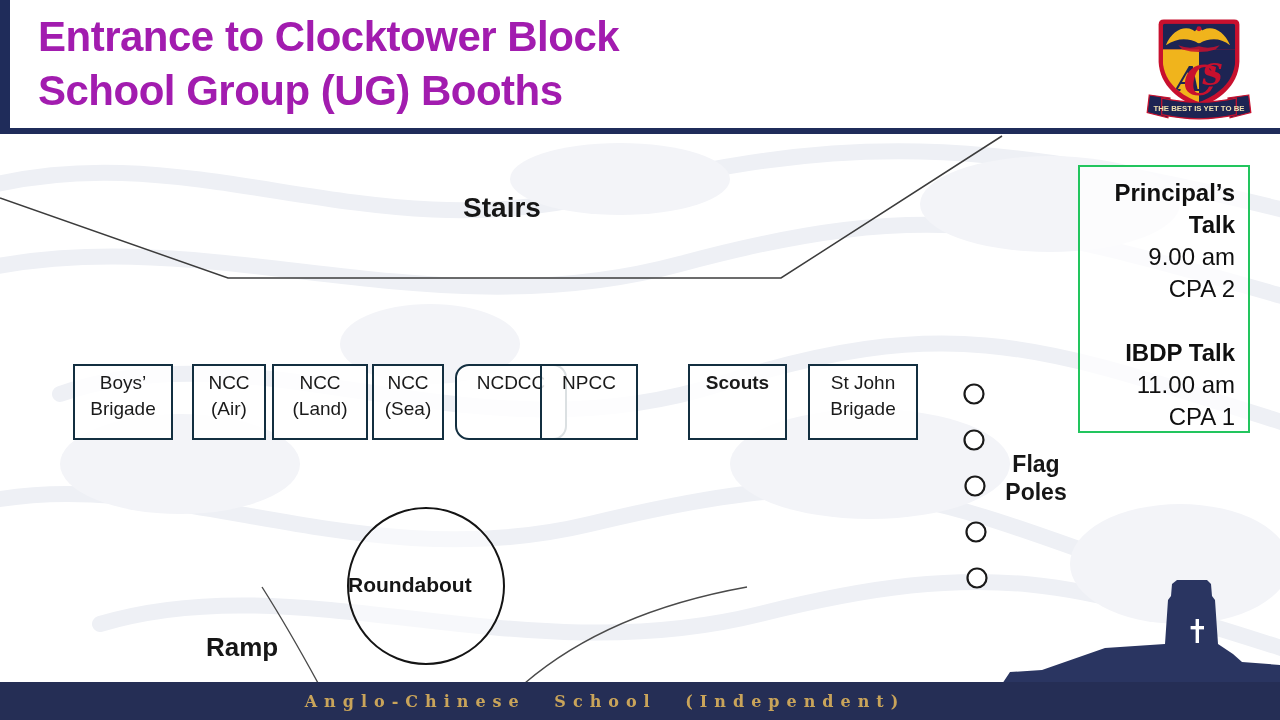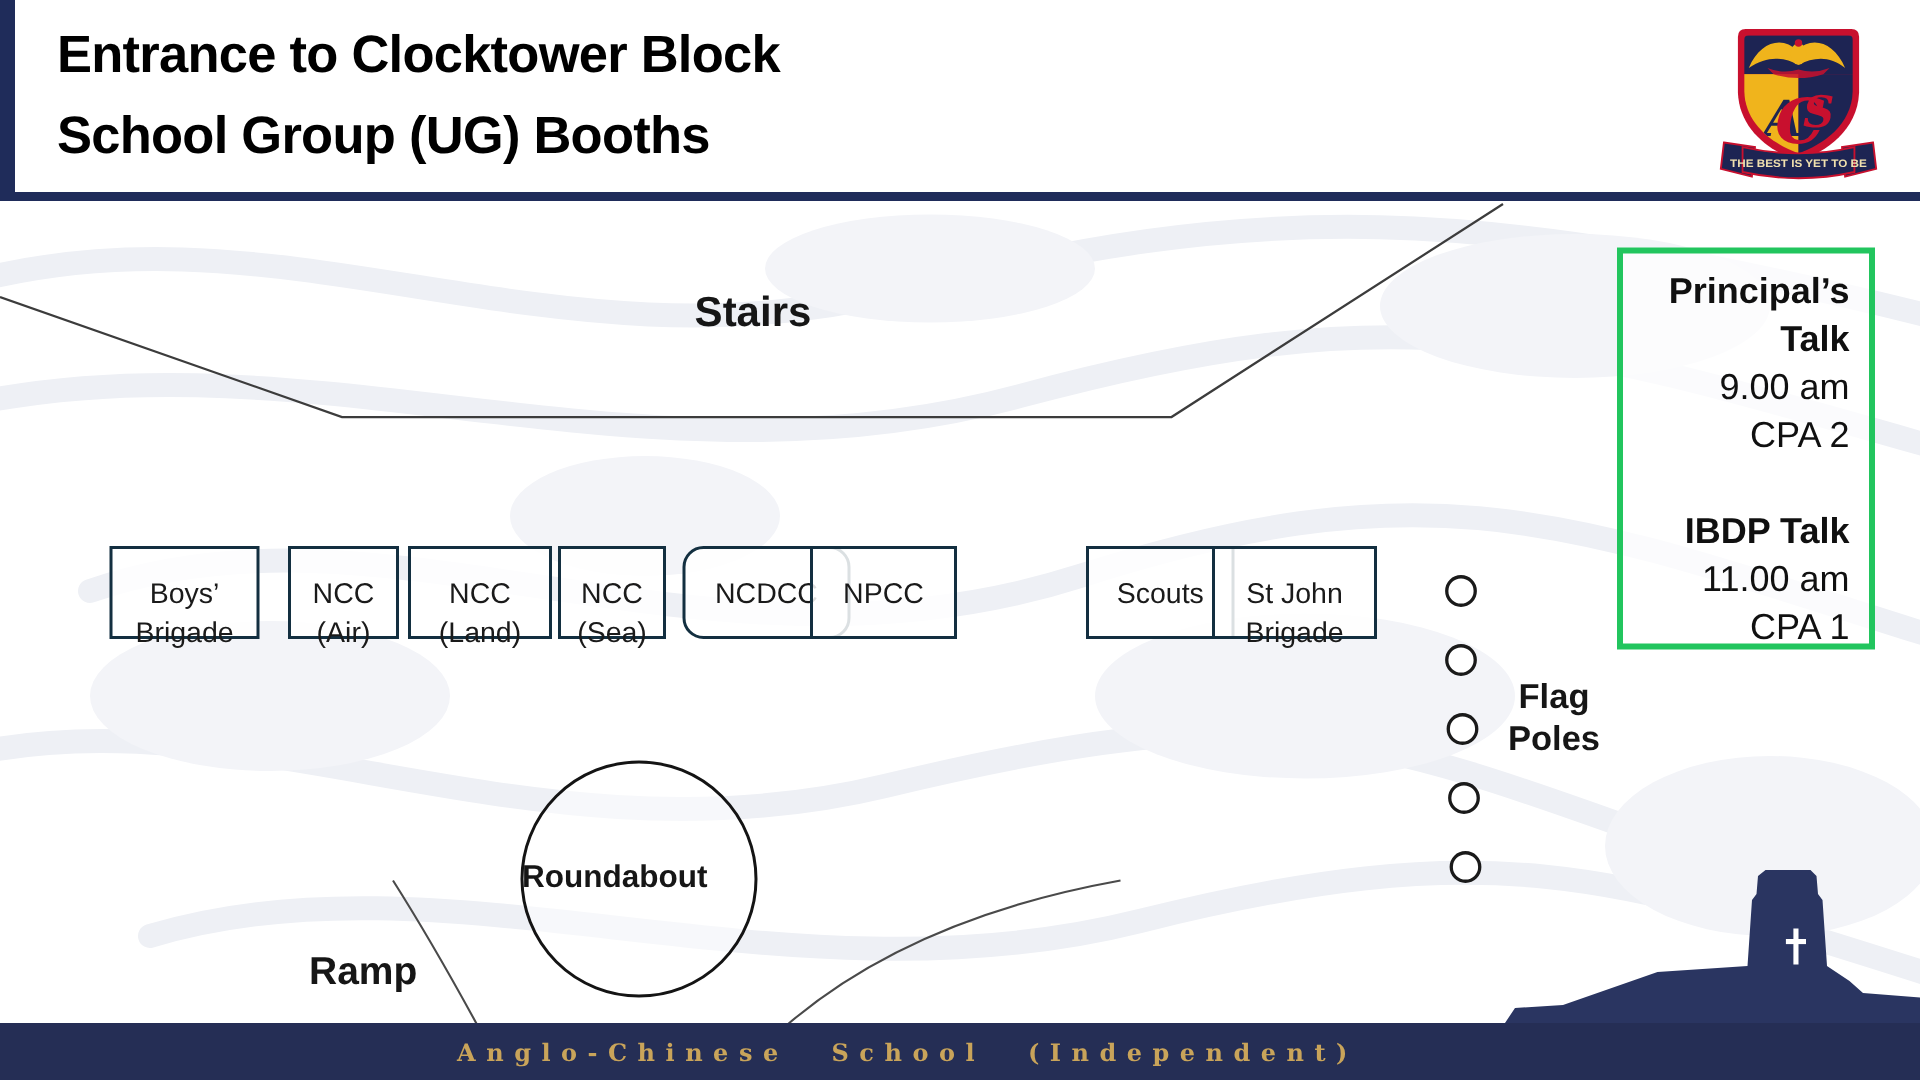--- a/index.html
+++ b/index.html
@@ -4,44 +4,44 @@
 <style>
   html,body{margin:0;padding:0;background:#888;}
   #slide{
     position:relative;width:1280px;height:720px;background:#ffffff;
     overflow:hidden;font-family:"Liberation Sans",sans-serif;
   }
   
   .left-strip{position:absolute;left:0;top:0;width:10px;height:134px;background:#1f2c5a;}
   .title{
     position:absolute;left:38px;top:10px;width:760px;
-    color:#000000;font-weight:bold;font-size:35px;line-height:54px;letter-spacing:-0.5px;
+    color:#a21caf;font-weight:bold;font-size:42px;line-height:54px;letter-spacing:-0.5px;
   }
   .header-rule{position:absolute;left:0;top:128px;width:1280px;height:6px;background:#1f2c5a;}
   .crest{position:absolute;left:1146px;top:8px;width:106px;height:116px;}
   
   .lines-svg{position:absolute;left:0;top:0;width:1280px;height:720px;z-index:2;pointer-events:none;}
   .watermark-svg{position:absolute;left:0;top:134px;width:1280px;height:551px;z-index:0;pointer-events:none;}
   
   .plain-label{position:absolute;color:#161616;z-index:3;}
   .stairs-label{left:437px;top:192px;width:130px;text-align:center;font-size:28px;font-weight:600;}
   .flagpoles-label{left:986px;top:450px;width:100px;text-align:center;font-size:23px;font-weight:600;line-height:28px;}
   .roundabout-label{left:348px;top:573px;width:156px;text-align:left;font-size:21px;font-weight:700;}
   .ramp-label{left:206px;top:632px;font-size:26px;font-weight:600;}
   
   .booth{
-    position:absolute;top:364px;height:62px;box-sizing:border-box;
+    position:absolute;top:364px;height:76px;box-sizing:border-box;
     border:2px solid #132f40;background:rgba(255,255,255,.85);
     text-align:center;font-size:19px;line-height:26px;color:#1a1a1a;font-weight:500;
-    padding-top:18px;z-index:3;
+    padding-top:4px;z-index:3;
   }
   
   .schedule{
     position:absolute;left:1078px;top:165px;width:172px;height:268px;box-sizing:border-box;
-    border:4px solid #22c55e;background:rgba(255,255,255,.75);
+    border:2px solid #22c55e;background:rgba(255,255,255,.75);
     text-align:right;padding:10px 13px 0 0;color:#101010;font-size:24px;line-height:32px;z-index:3;
   }
   .schedule .b{font-weight:bold;}
   .schedule .gap{height:32px;}
   
   .footer-bar{
     position:absolute;left:0;top:682px;width:1280px;height:38px;background:#252e55;z-index:4;
     display:flex;align-items:center;justify-content:center;
   }
   .footer-text{
@@ -149,21 +149,21 @@
     <div>(Sea)</div>
   </div>
   <div class="booth" style="left:455px;width:112px;border-radius:14px;">
     <div>NCDCC</div>
     <div></div>
   </div>
   <div class="booth" style="left:540px;width:98px;">
     <div>NPCC</div>
     <div></div>
   </div>
-  <div class="booth" style="left:724px;width:99px;">
+  <div class="booth" style="left:688px;width:99px;font-weight:bold;">
     <div>Scouts</div>
     <div></div>
   </div>
   <div class="booth" style="left:808px;width:110px;">
     <div>St John</div>
     <div>Brigade</div>
   </div>
 
   <div class="schedule">
     <div class="b">Principal’s Talk</div>

